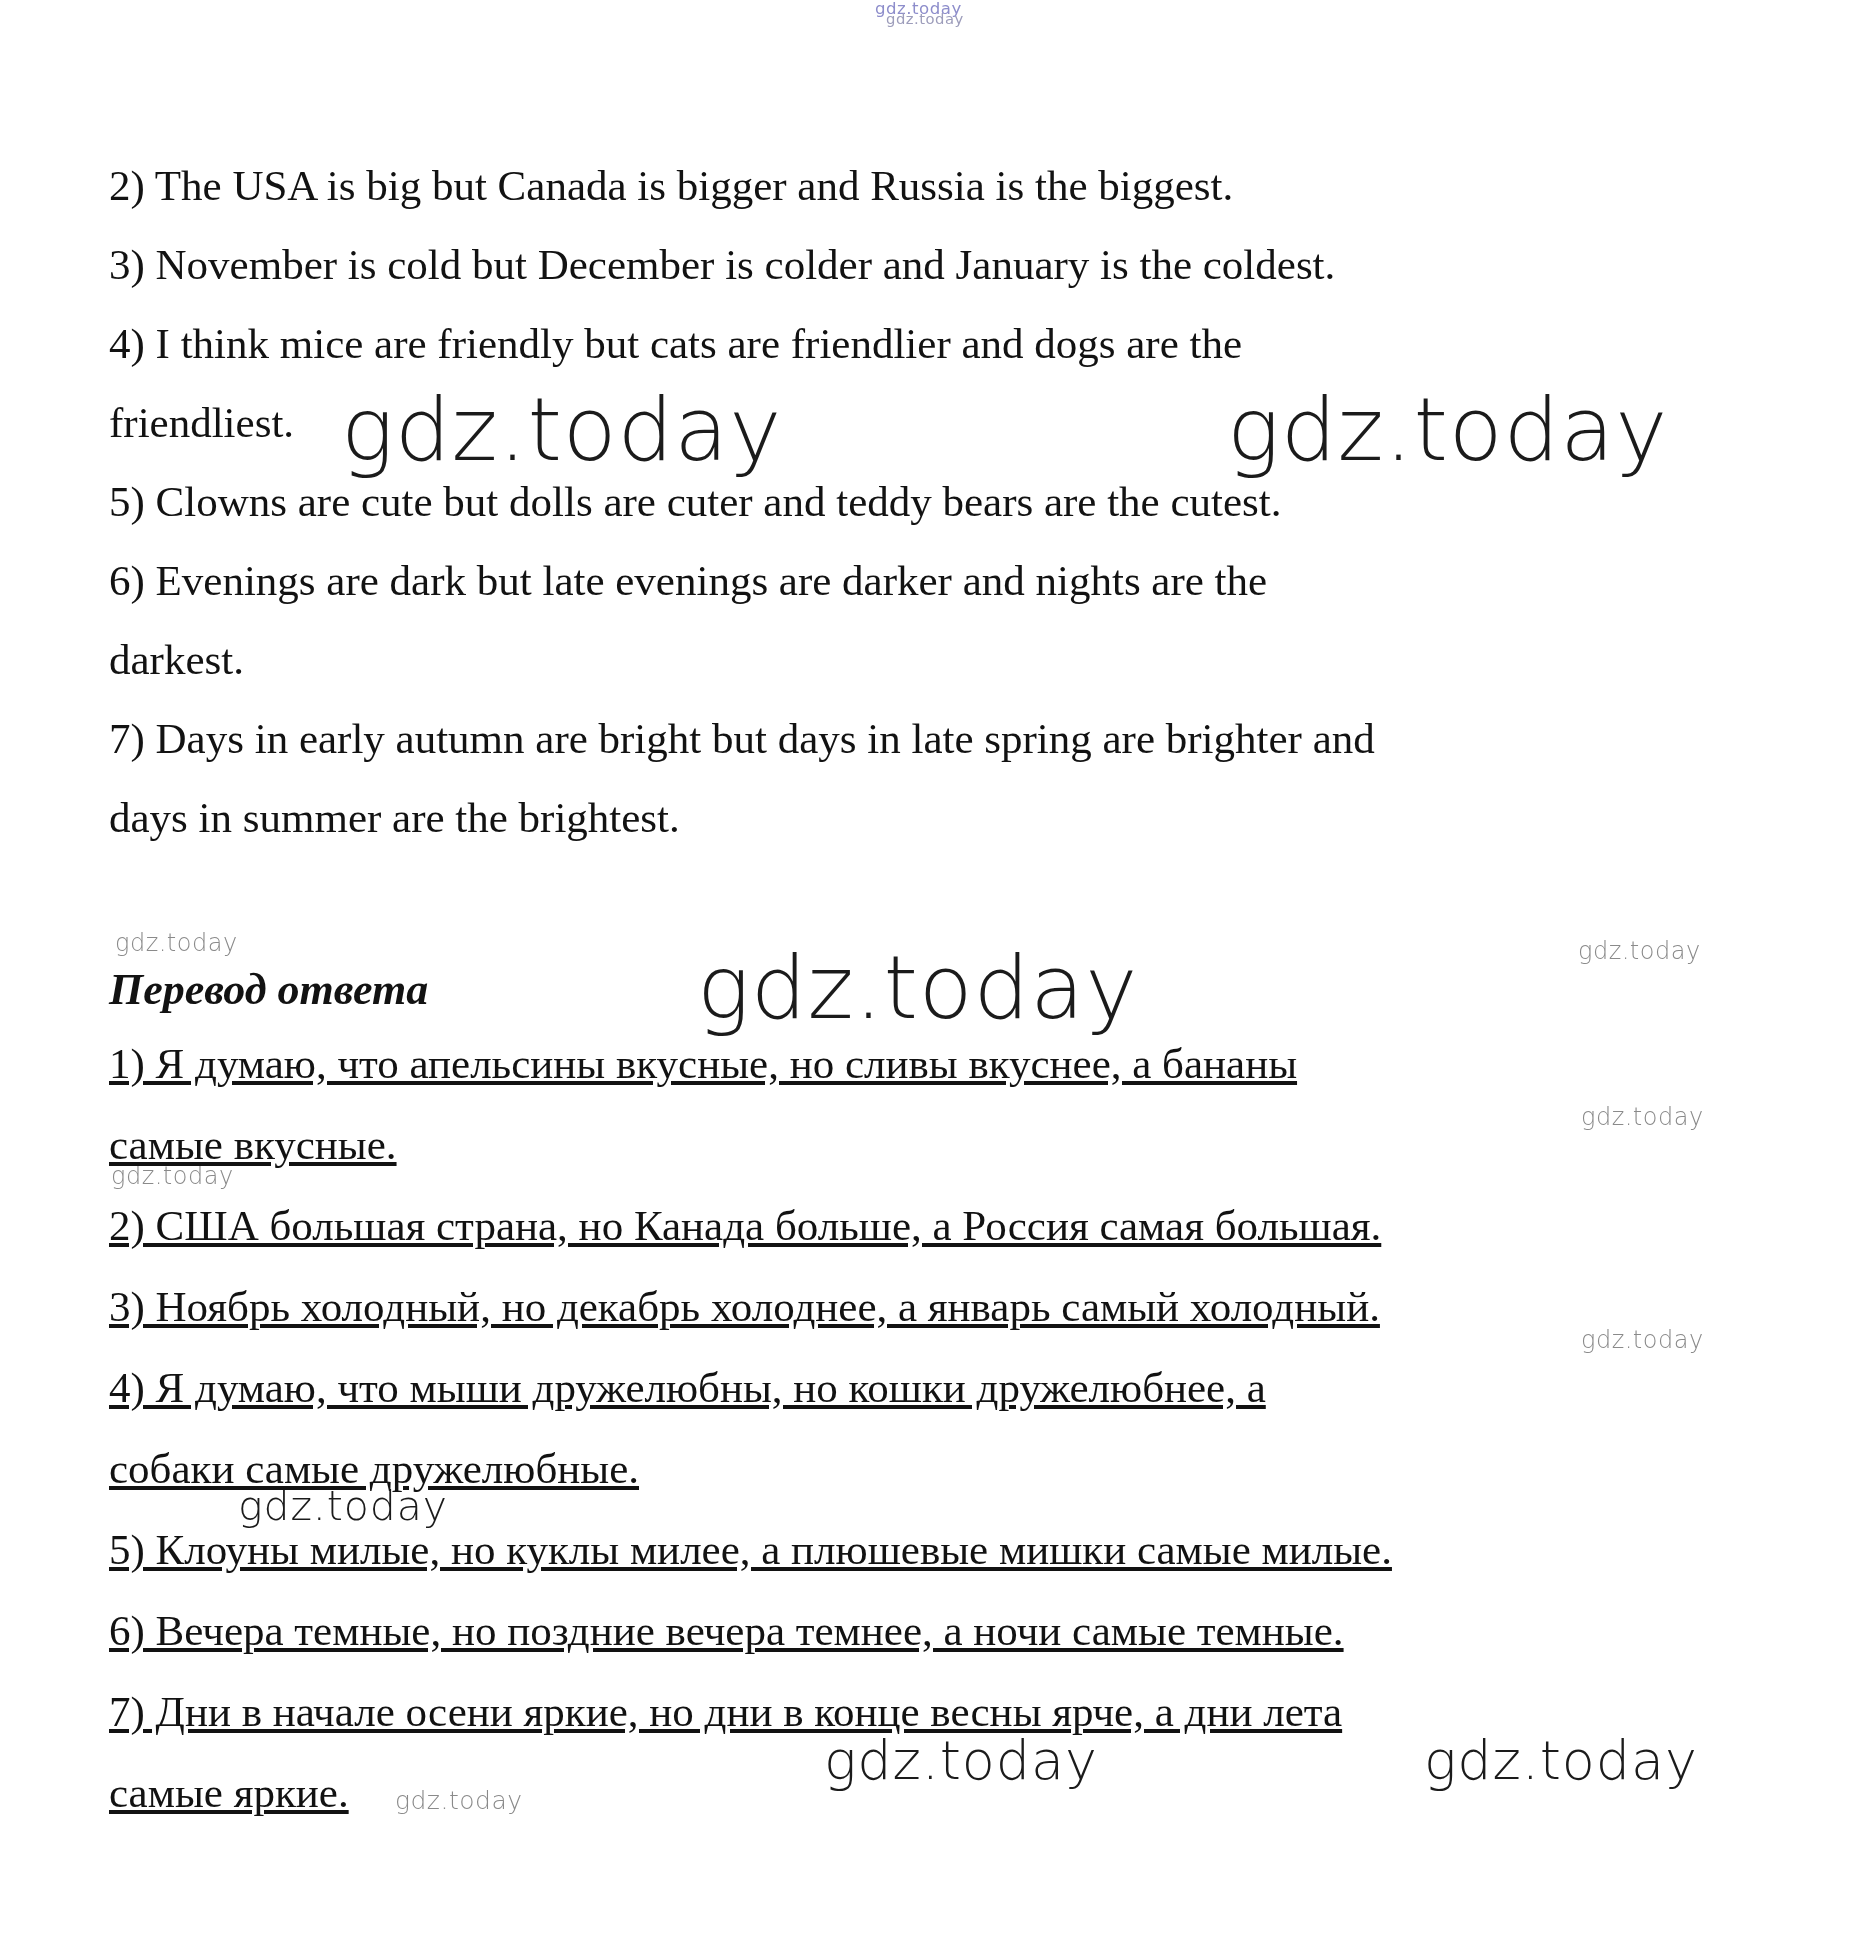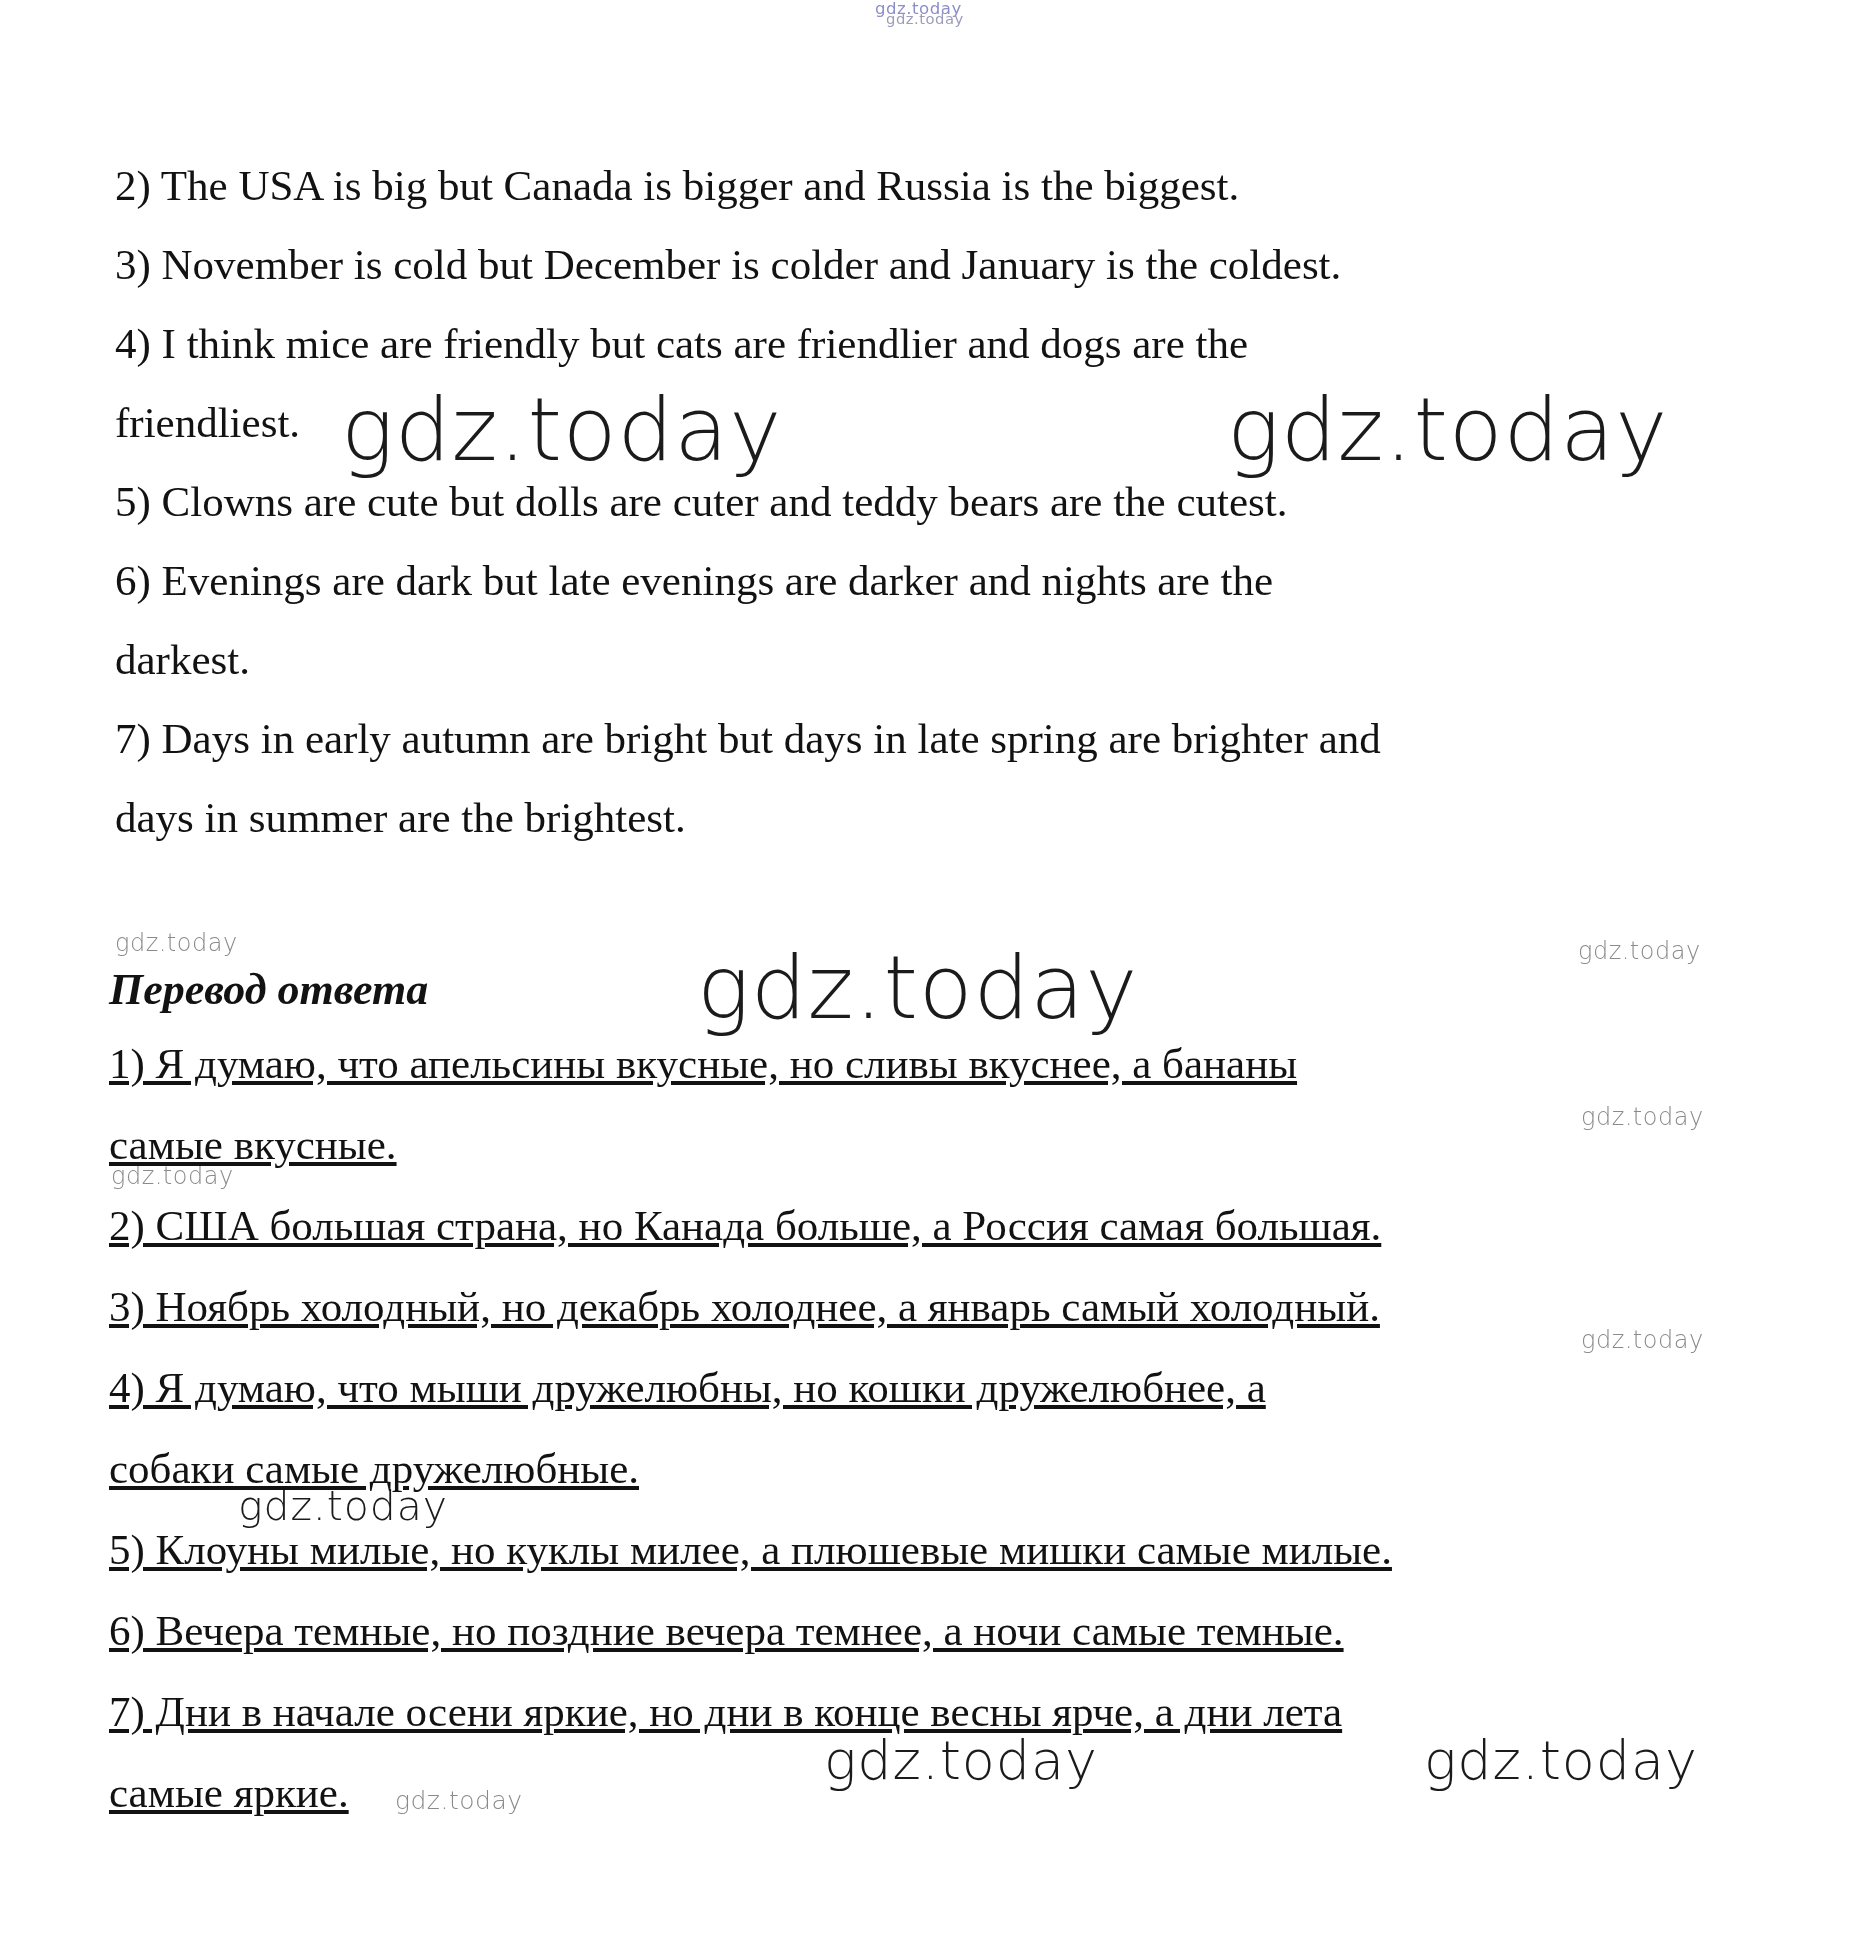--- a/index.html
+++ b/index.html
@@ -18,21 +18,21 @@
   }
   .textblock {
     position: absolute;
     z-index: 2;
   }
   .textblock .line {
     white-space: nowrap;
   }
   #english-block {
     top: 146px;
-    left: 115px;
+    left: 109px;
     font-size: 43px;
     line-height: 79px;
   }
   #russian-block {
     top: 1023px;
     left: 109px;
     font-size: 43px;
     line-height: 81px;
     text-decoration: underline;
   }

